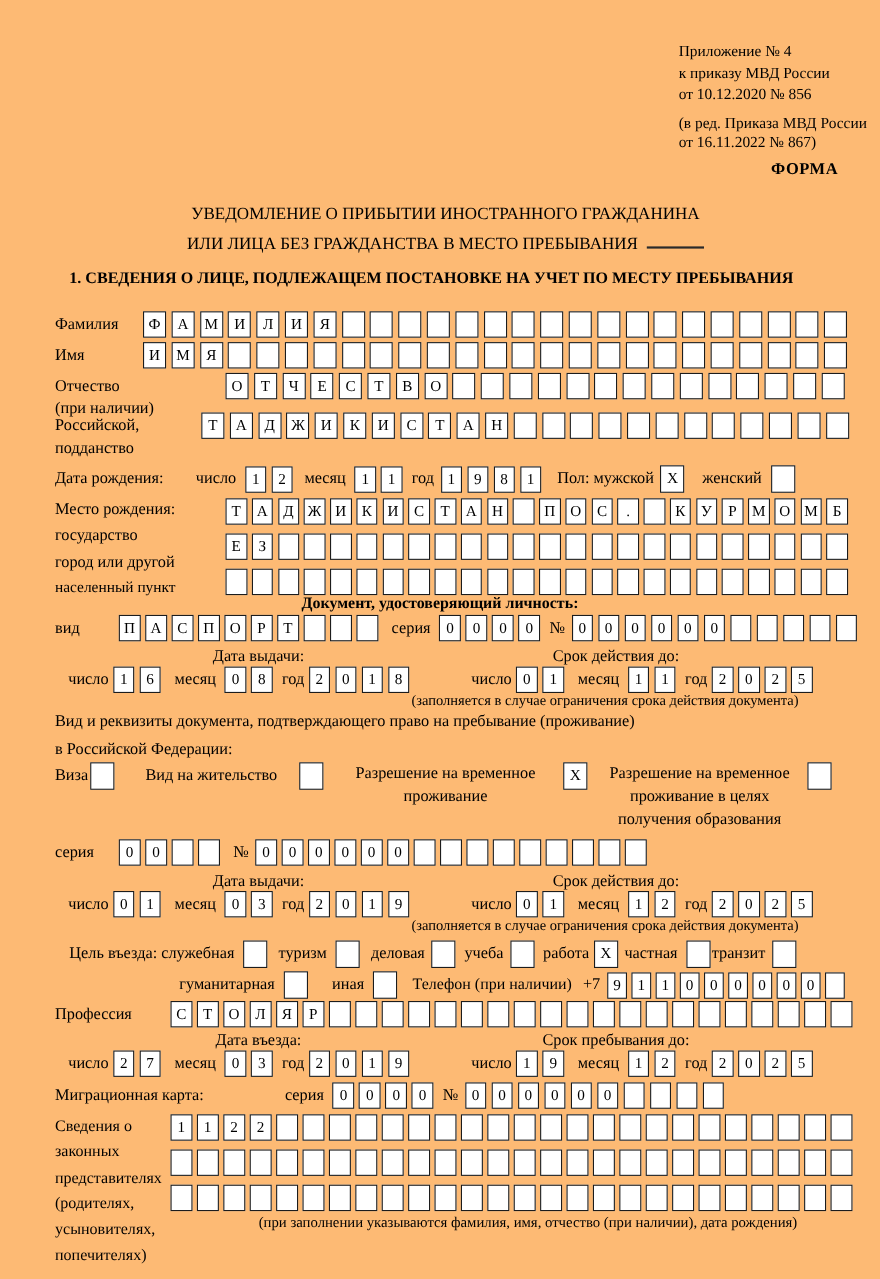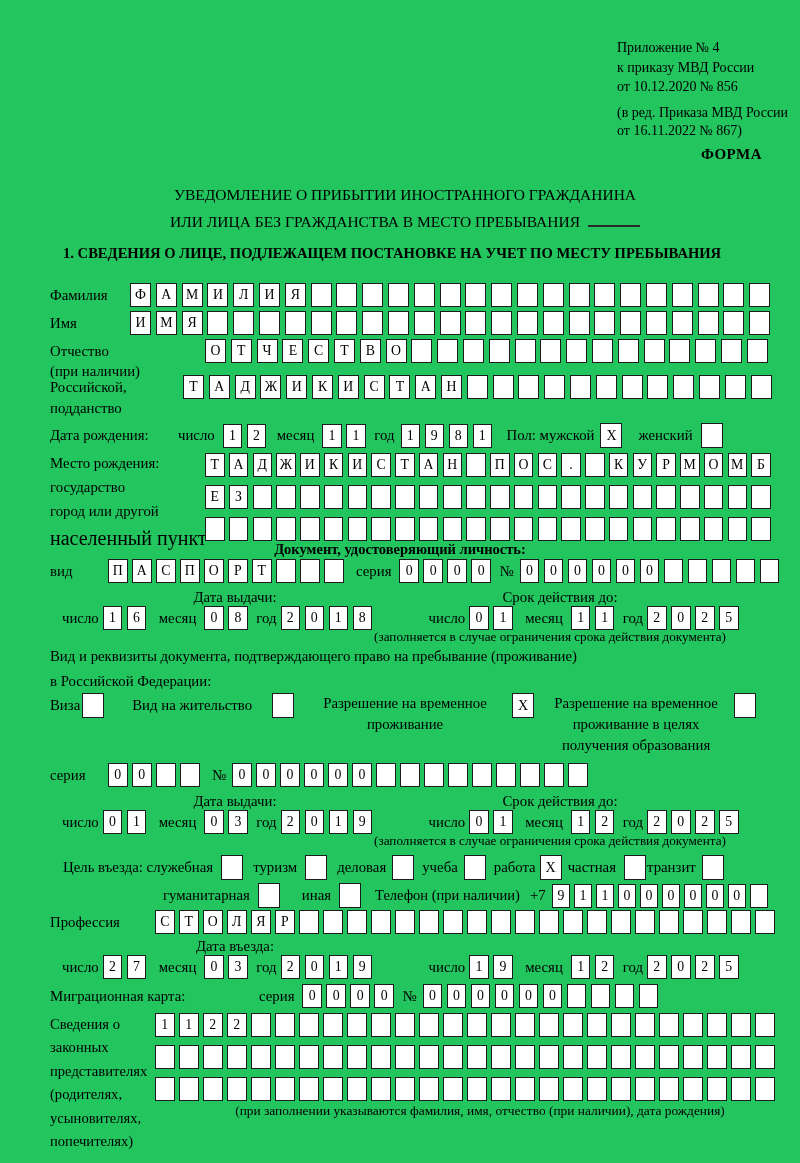--- a/index.html
+++ b/index.html
@@ -1,16 +1,16 @@
 <!DOCTYPE html>
 <html><head>
 <meta charset="utf-8">
 <style>
   html,body{margin:0;padding:0;background:#ffffff;}
-  .page{position:relative;width:800px;height:1163px;background:#22c55e;
+  .page{position:relative;width:800px;height:1163px;background:#fdba74;
         font-family:"Liberation Serif",serif;color:#000;overflow:hidden;}
   .abs{position:absolute;}
   .appendix{position:absolute;left:617px;top:38px;font-size:14px;line-height:19.5px;}
   .appendix .sub{font-size:14px;line-height:18px;margin-top:7px;}
   .forma{position:absolute;top:146px;right:38px;font-weight:bold;font-size:15px;letter-spacing:.5px;}
   .title{position:absolute;top:181px;left:60px;width:690px;text-align:center;
          font-weight:normal;font-size:15.5px;line-height:27px;}
   .blankline{display:inline-block;width:52px;border-bottom:2.5px solid #2a2a2a;height:12px;margin-left:8px;}
   .sec{position:absolute;top:245px;left:63px;font-weight:bold;font-size:14.6px;}
   .row{position:absolute;display:flex;align-items:center;font-size:14.8px;}
@@ -197,21 +197,21 @@
       </div>
     <div class="lbl" style="margin-left:10px">Пол: мужской</div>
     <div class="cb" style="margin-left:6px">X</div>
     <div class="lbl" style="margin-left:16px">женский</div>
     <div class="cb" style="margin-left:8px"></div>
   </div>
 
   <div class="abs" style="top:455px;left:50px;font-size:14.8px">Место рождения:</div>
   <div class="abs" style="top:479px;left:50px;font-size:14.8px">государство</div>
   <div class="abs" style="top:503px;left:50px;font-size:14.8px">город или другой</div>
-  <div class="abs" style="top:527px;left:50px;font-size:20px">населенный пункт</div>
+  <div class="abs" style="top:527px;left:50px;font-size:14px">населенный пункт</div>
 
   <div class="row" style="top:453px;left:205px">
     <div class="cells p237">
         <span class="cell">Т</span>
         <span class="cell">А</span>
         <span class="cell">Д</span>
         <span class="cell">Ж</span>
         <span class="cell">И</span>
         <span class="cell">К</span>
         <span class="cell">И</span>
@@ -522,20 +522,21 @@
         <span class="cell"></span>
         <span class="cell"></span>
         <span class="cell"></span>
         <span class="cell"></span>
         <span class="cell"></span>
       </div>
   </div>
 
   <div class="hdr" style="top:938px;left:50px">
     <div style="width:300px;margin-left:35px;text-align:center">Дата въезда:</div>
+    <div style="width:300px;margin-left:25px;text-align:center">Срок пребывания до:</div>
   </div>
   <div class="row" style="top:955px;left:62px">
     <div class="lbl">число</div>
     <div class="cells p24" style="margin-left:4px">
         <span class="cell">2</span>
         <span class="cell">7</span>
       </div>
     <div class="lbl" style="margin-left:8px">месяц</div>
     <div class="cells p24" style="margin-left:8px">
         <span class="cell">0</span>

